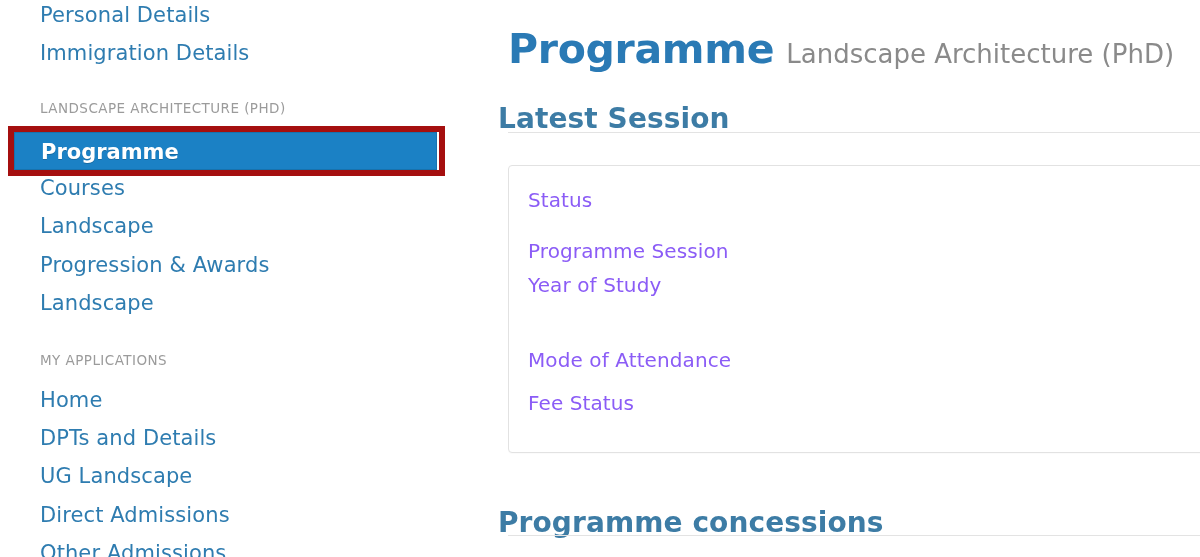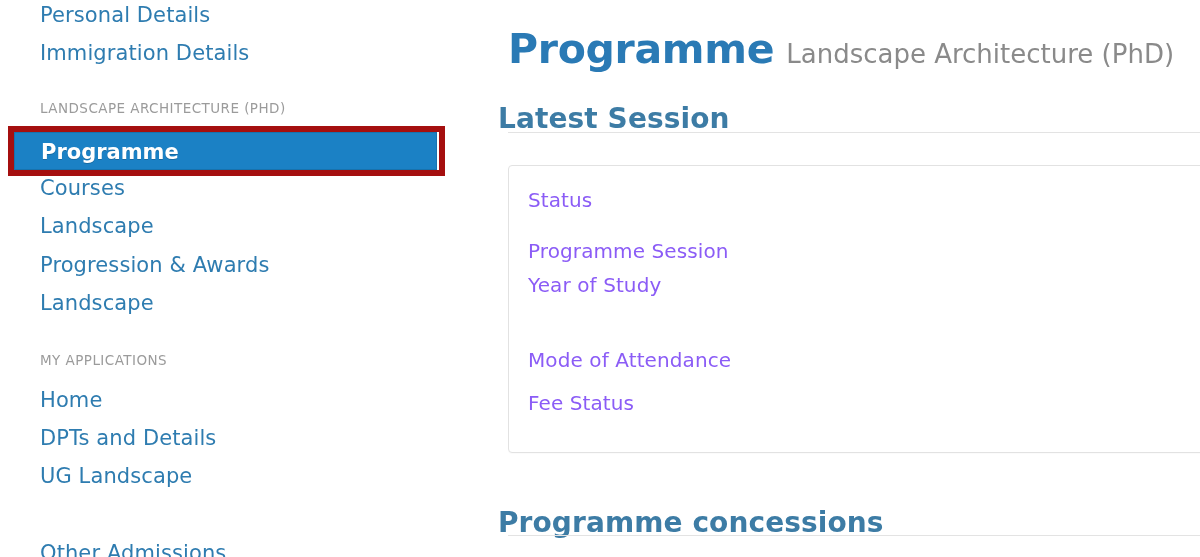--- a/index.html
+++ b/index.html
@@ -195,20 +195,21 @@
     <a class="nav-link" style="top:293px;">Landscape</a>
 
     <div class="nav-section" style="top:353px;">MY APPLICATIONS</div>
 
     <a class="nav-link" style="top:390px;">Home</a>
 
     <a class="nav-link" style="top:428px;">DPTs and Details</a>
 
     <a class="nav-link" style="top:466px;">UG Landscape</a>
 
+    <a class="nav-link" style="top:505px;">Direct Admissions</a>
 
     <a class="nav-link" style="top:543px;">Other Admissions</a>
 
   </nav>
 
   <main id="main">
 
     <div id="page-title-row">
       <h1 id="page-title">Programme</h1><span id="page-subtitle">Landscape Architecture (PhD)</span>
     </div>

